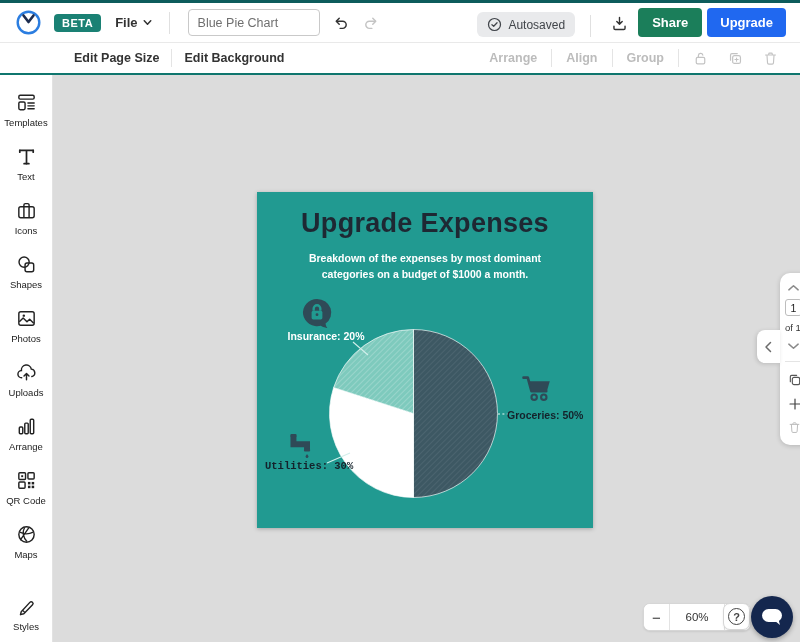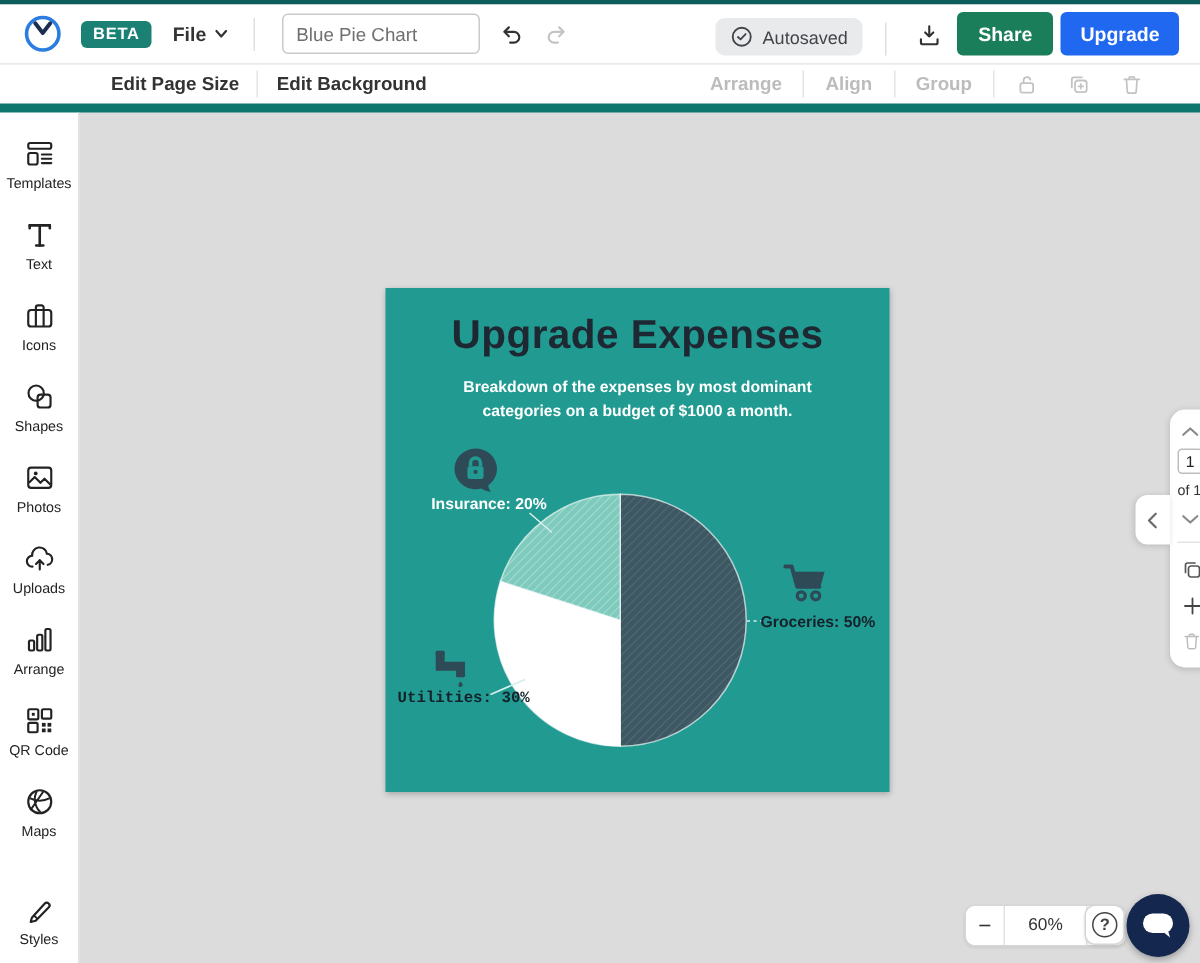--- a/index.html
+++ b/index.html
@@ -16,21 +16,21 @@
   .access-btn { font-size:13px; font-weight:700; color:#333; padding:6px 8px; border-radius:4px; cursor:pointer; }
   .title-input { width:132px; height:27px; border:1px solid #c9c9c9; border-radius:4px; padding:0 9px; font-size:12.5px; color:#6f6f6f; margin-left:8px; background:#fff; font-family:"Liberation Sans",sans-serif; }
   .icon-btn { background:none; border:none; padding:4px; cursor:pointer; display:flex; align-items:center; }
   .undo-redo { display:flex; align-items:center; gap:6px; margin-left:8px; }
   .header-right { margin-left:auto; display:flex; align-items:flex-end; gap:5px; }
   .autosaved-pill { display:flex; align-items:center; gap:6px; background:#e9eaec; border-radius:6px; padding:5px 10px; font-size:12px; color:#41454a; }
   .share-btn { background:#1b7e5a; color:#fff; font-size:13px; font-weight:700; border:none; border-radius:4px; padding:7px 14px; cursor:pointer; }
   .upgrade-btn { background:#2068f0; color:#fff; font-size:13px; font-weight:700; border:none; border-radius:4px; padding:7px 13px; cursor:pointer; }
 
   
-  .toolbar2 { height:33px; background:#fff; border-bottom:7px solid #0f766e; display:flex; align-items:center; padding:0 28px 0 66px; }
+  .toolbar2 { height:33px; background:#fff; border-bottom:3px solid #0f766e; display:flex; align-items:center; padding:0 12px 0 66px; }
   .tb2-btn { font-size:12.5px; font-weight:700; color:#333; padding:5px 8px; cursor:pointer; }
   .tb2-right { margin-left:auto; display:flex; align-items:center; }
   .tb2-disabled { font-size:12.5px; font-weight:700; color:#bcbcbc; padding:5px 10px; }
   .tb2-div { width:1px; height:18px; background:#e4e4e4; margin:0 4px; }
   .tb2-icon { padding:4px 9px; display:flex; align-items:center; }
 
   
   .sidebar { position:absolute; left:0; top:75px; bottom:0; width:53px; background:#fff; border-right:1px solid #e2e2e2; display:flex; flex-direction:column; align-items:center; padding-top:8px; }
   .side-item { display:flex; flex-direction:column; align-items:center; gap:3px; padding:8px 0 9px; width:100%; cursor:pointer; }
   .side-item span.lbl { font-size:9.5px; color:#222; }

